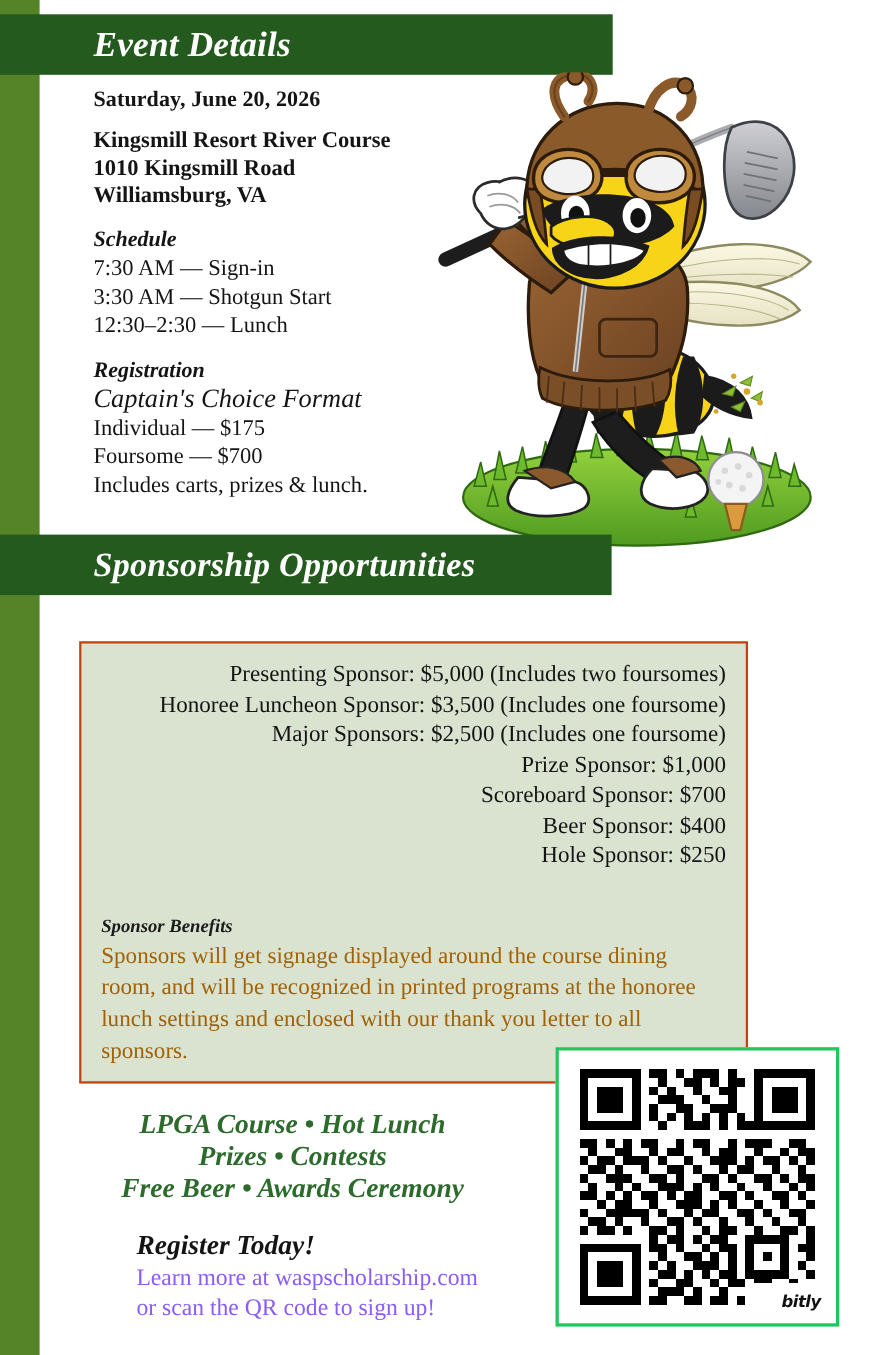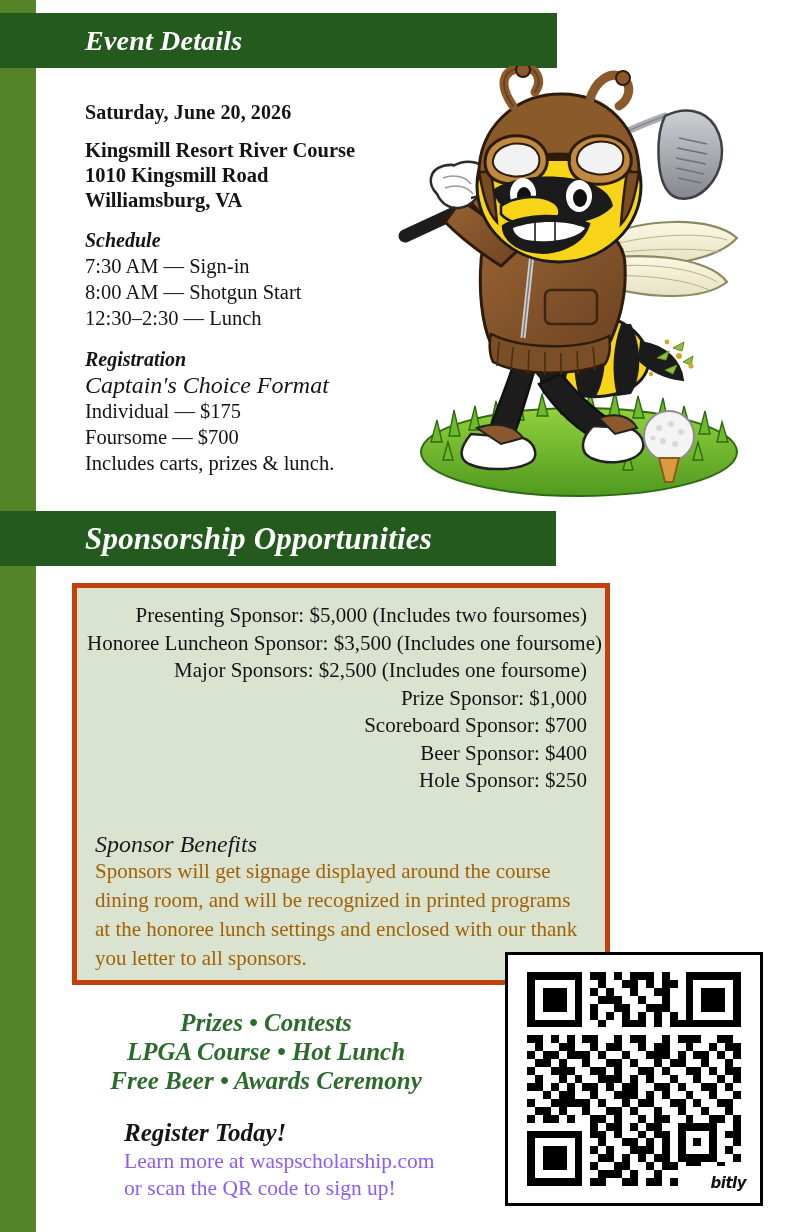--- a/index.html
+++ b/index.html
@@ -25,54 +25,54 @@
     background:#245a1e;
     display:flex;align-items:center;
   }
   .banner-title{
     color:#ffffff;
     font-family:"Liberation Serif", serif;
     font-style:italic;font-weight:bold;
     letter-spacing:0.2px;
   }
   #banner-event{top:13px;width:557px;height:55px;}
-  #banner-event .banner-title{font-size:28px;margin-left:85px;}
-  #banner-sponsor{top:511px;width:556px;height:55px;}
+  #banner-event .banner-title{font-size:32px;margin-left:85px;}
+  #banner-sponsor{top:486px;width:556px;height:55px;}
   #banner-sponsor .banner-title{font-size:31px;margin-left:85px;}
 
   
   .details{
     position:absolute;left:85px;top:78px;width:300px;
     font-size:20.5px;line-height:25px;color:#141414;
   }
-  .details .d-date{font-weight:bold;font-size:20px;margin-bottom:13px;letter-spacing:.1px;margin-top:22px;}
+  .details .d-date{font-weight:bold;font-size:20px;margin-bottom:13px;letter-spacing:.1px;}
   .details .d-venue{margin-bottom:14px;font-weight:bold;}
   .details .d-venue div{line-height:25px;}
   .sect-head{font-style:italic;font-weight:bold;font-size:20px;line-height:26px;}
   .sect-sub{font-style:italic;font-size:24px;line-height:26px;}
   .details .block{margin-bottom:15px;}
   .details .block div{line-height:26px;white-space:nowrap;}
 
   
   .mascot{position:absolute;left:383px;top:66px;width:400px;height:438px;}
   .mascot svg{display:block;width:100%;height:100%;}
 
   
   .spon-box{
-    position:absolute;left:72px;top:583px;width:538px;height:402px;
-    background:#d9e3d0;border:5px solid #c2410c;box-sizing:border-box;
+    position:absolute;left:72px;top:583px;width:608px;height:402px;
+    background:#d9e3d0;border:2px solid #c2410c;box-sizing:border-box;
   }
   .tier-list{
     margin:14px 18px 0 10px;text-align:right;
   }
   .tier-line{
     font-size:21px;line-height:27.5px;color:#141414;white-space:nowrap;
   }
   .benefits{margin:18px 20px 0 18px;text-align:left;}
-  .benefits .b-head{font-style:italic;font-weight:normal;font-size:24px;line-height:25px;margin-top:37px;}
+  .benefits .b-head{font-style:italic;font-weight:bold;font-size:17px;line-height:25px;margin-top:37px;}
   .benefits .b-body{font-size:21px;line-height:29px;color:#a16207;}
 
   
   .highlights{
     position:absolute;left:36px;top:1008px;width:460px;
     text-align:center;color:#2c6b2c;
     font-style:italic;font-weight:bold;
     font-size:25px;line-height:29px;
   }
 
@@ -81,21 +81,21 @@
     position:absolute;left:124px;top:1117px;width:400px;text-align:left;
   }
   .register .r-head{
     font-style:italic;font-weight:bold;font-size:25px;line-height:31px;color:#141414;
   }
   .register .r-line{font-size:21.5px;line-height:27px;color:#8b5cf6;}
 
   
   .qr-frame{
     position:absolute;left:505px;top:952px;width:258px;height:254px;
-    border:3px solid #000000;background:#ffffff;box-sizing:border-box;
+    border:3px solid #22c55e;background:#ffffff;box-sizing:border-box;
     padding:9px;
   }
   .qr-frame svg{display:block;width:100%;height:100%;}
   .qr-brand{
     position:absolute;right:14px;bottom:11px;
     font-family:"DejaVu Sans", sans-serif;
     font-size:15px;font-weight:bold;color:#111;letter-spacing:-.5px;
     font-style:italic;
   }
 </style>
@@ -113,21 +113,21 @@
   <div class="details">
     <div class="d-date">Saturday, June 20, 2026</div>
     <div class="d-venue">
       <div>Kingsmill Resort River Course</div>
       <div>1010 Kingsmill Road</div>
       <div>Williamsburg, VA</div>
     </div>
     <div class="block">
       <div class="sect-head">Schedule</div>
       <div>7:30 AM — Sign-in</div>
-      <div>8:00 AM — Shotgun Start</div>
+      <div>3:30 AM — Shotgun Start</div>
       <div>12:30–2:30 — Lunch</div>
     </div>
     <div class="block">
       <div class="sect-head">Registration</div>
       <div class="sect-sub">Captain's Choice Format</div>
       <div>Individual — $175</div>
       <div>Foursome —  $700</div>
       <div>Includes carts, prizes &amp; lunch.</div>
     </div>
   </div>
@@ -320,22 +320,22 @@
       <div class="tier-line">Beer Sponsor: $400</div>
       <div class="tier-line">Hole Sponsor: $250</div>
     </div>
     <div class="benefits">
       <div class="b-head">Sponsor Benefits</div>
       <div class="b-body">Sponsors will get signage displayed around the course dining room, and will be recognized in printed programs at the honoree lunch settings and enclosed with our thank you letter to all sponsors.</div>
     </div>
   </div>
 
   <div class="highlights">
+    <div>LPGA Course • Hot Lunch</div>
     <div>Prizes • Contests</div>
-    <div>LPGA Course • Hot Lunch</div>
     <div>Free Beer • Awards Ceremony</div>
   </div>
 
   <div class="register">
     <div class="r-head">Register Today!</div>
     <div class="r-line">Learn more at waspscholarship.com</div>
     <div class="r-line">or scan the QR code to sign up!</div>
   </div>
 
   <div class="qr-frame">

